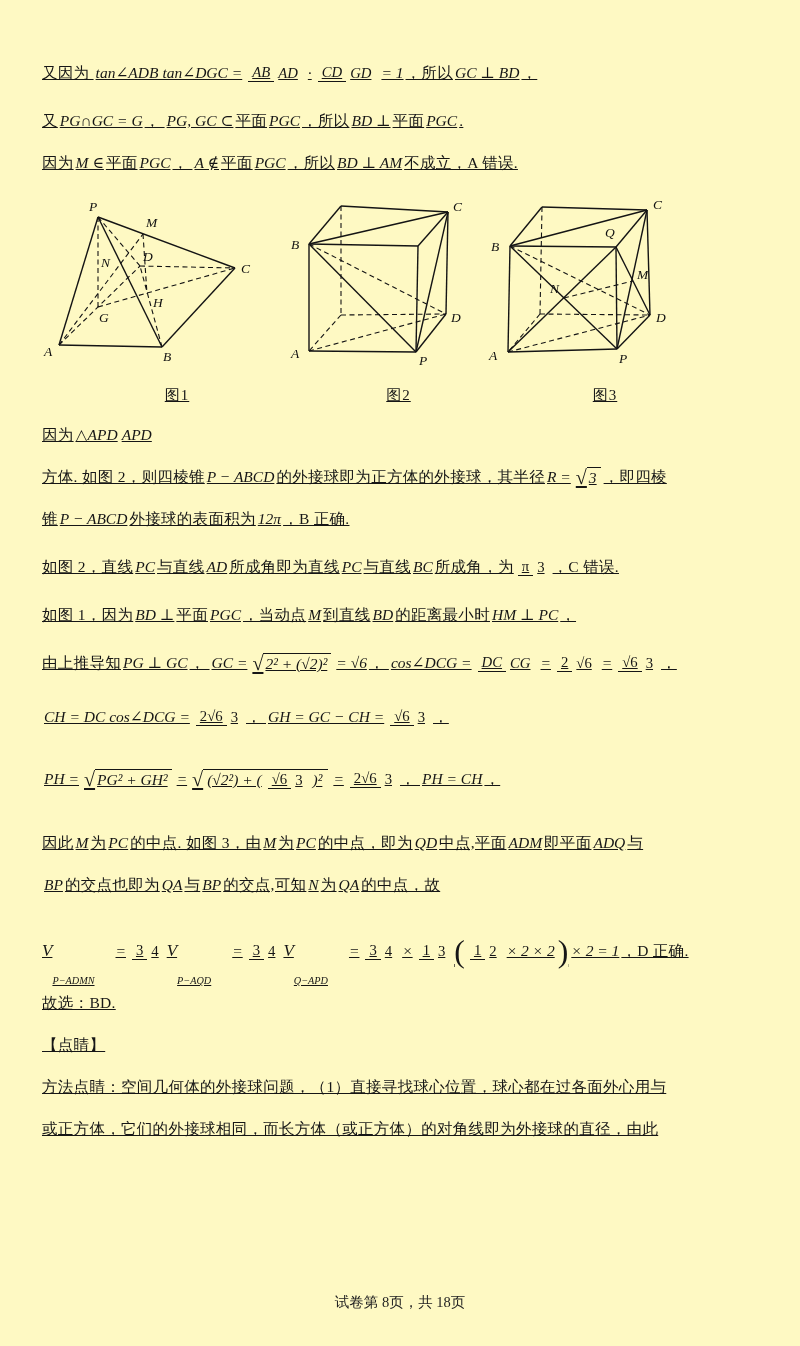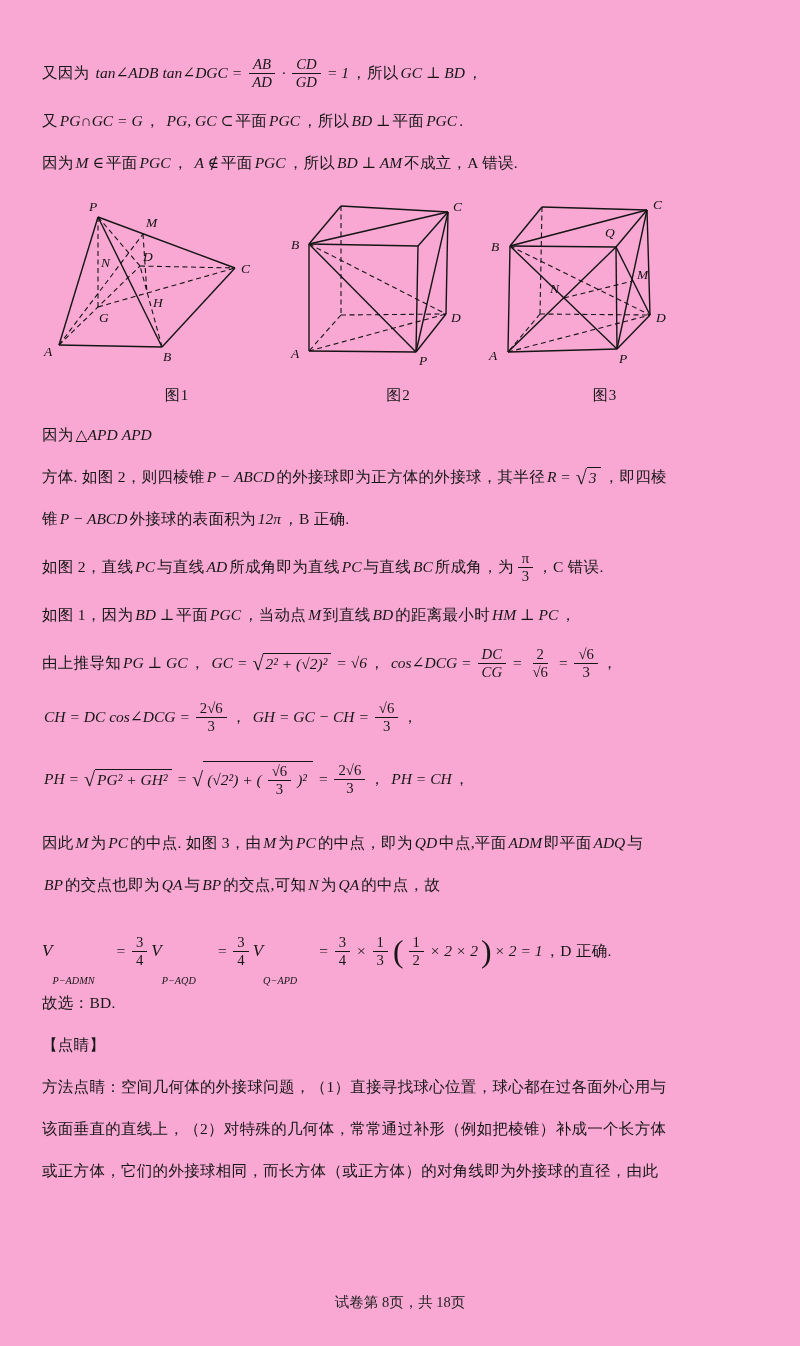--- a/index.html
+++ b/index.html
@@ -1,23 +1,23 @@
 <!DOCTYPE html>
 <html><head>
 <meta charset="utf-8">
 <style>
   html,body{margin:0;padding:0;background:#ffffff;}
-  .page{position:relative;width:800px;height:1346px;background:#f9a8d4;color:#161616;
-        font-family:"Liberation Serif","DejaVu Serif",serif;font-size:15.5px;overflow:hidden;}
+  .page{position:relative;width:800px;height:1346px;background:#fef9c3;color:#161616;
+        font-family:"Liberation Serif","DejaVu Serif",serif;font-size:15.5px;overflow:hidden;text-decoration:underline;}
   .content{padding:46px 38px 0 42px;}
   .line{display:flex;align-items:center;flex-wrap:nowrap;min-height:42px;white-space:pre;}
   .line.tall{min-height:54px;}
   .t{font-style:normal;letter-spacing:.3px;}
   .m{font-style:italic;padding:0 2px;}
-  .frac{display:inline-flex;flex-direction:column;align-items:center;vertical-align:middle;
+  .frac{display:inline-flex;align-items:center;vertical-align:middle;
         margin:0 4px;font-style:italic;line-height:1.12;font-size:.95em;}
   .frac .num{border-bottom:1.2px solid #161616;padding:0 4px;}
   .frac .den{padding:0 4px;}
   .frac.up .num,.frac.up .den{font-style:normal;}
   .sqrt{display:inline-flex;align-items:center;margin:0 3px;font-style:italic;}
   .sqrt .sign{font-style:normal;font-size:1.3em;line-height:1;}
   .sqrt .radicand{display:inline-flex;align-items:center;border-top:1.4px solid #161616;padding:1px 4px 0 2px;}
   .bigp{font-size:2.05em;font-style:normal;line-height:.85;margin:0 1px;}
   .vsub{font-size:.66em;font-style:italic;align-self:flex-end;transform:translateY(4px);margin-right:19px;}
   .vbig{font-style:italic;font-size:1.1em;}
@@ -255,22 +255,19 @@
   <div class="line">
     <span class="t">故选：BD.</span>
   </div>
   <div class="line">
     <span class="t">【点睛】</span>
   </div>
   <div class="line">
     <span class="t">方法点睛：空间几何体的外接球问题，（1）直接寻找球心位置，球心都在过各面外心用与</span>
   </div>
   <div class="line">
-    <span class="t">该面垂直的直线上，（2）对特殊的几何体，常常通过补形（例如把棱锥）补成一个长方体</span>
-  </div>
-  <div class="line">
     <span class="t">或正方体，它们的外接球相同，而长方体（或正方体）的对角线即为外接球的直径，由此</span>
   </div>
 
  </div>
 
  <div class="footer">试卷第 8页，共 18页</div>
 </div>
 
 </body></html>

